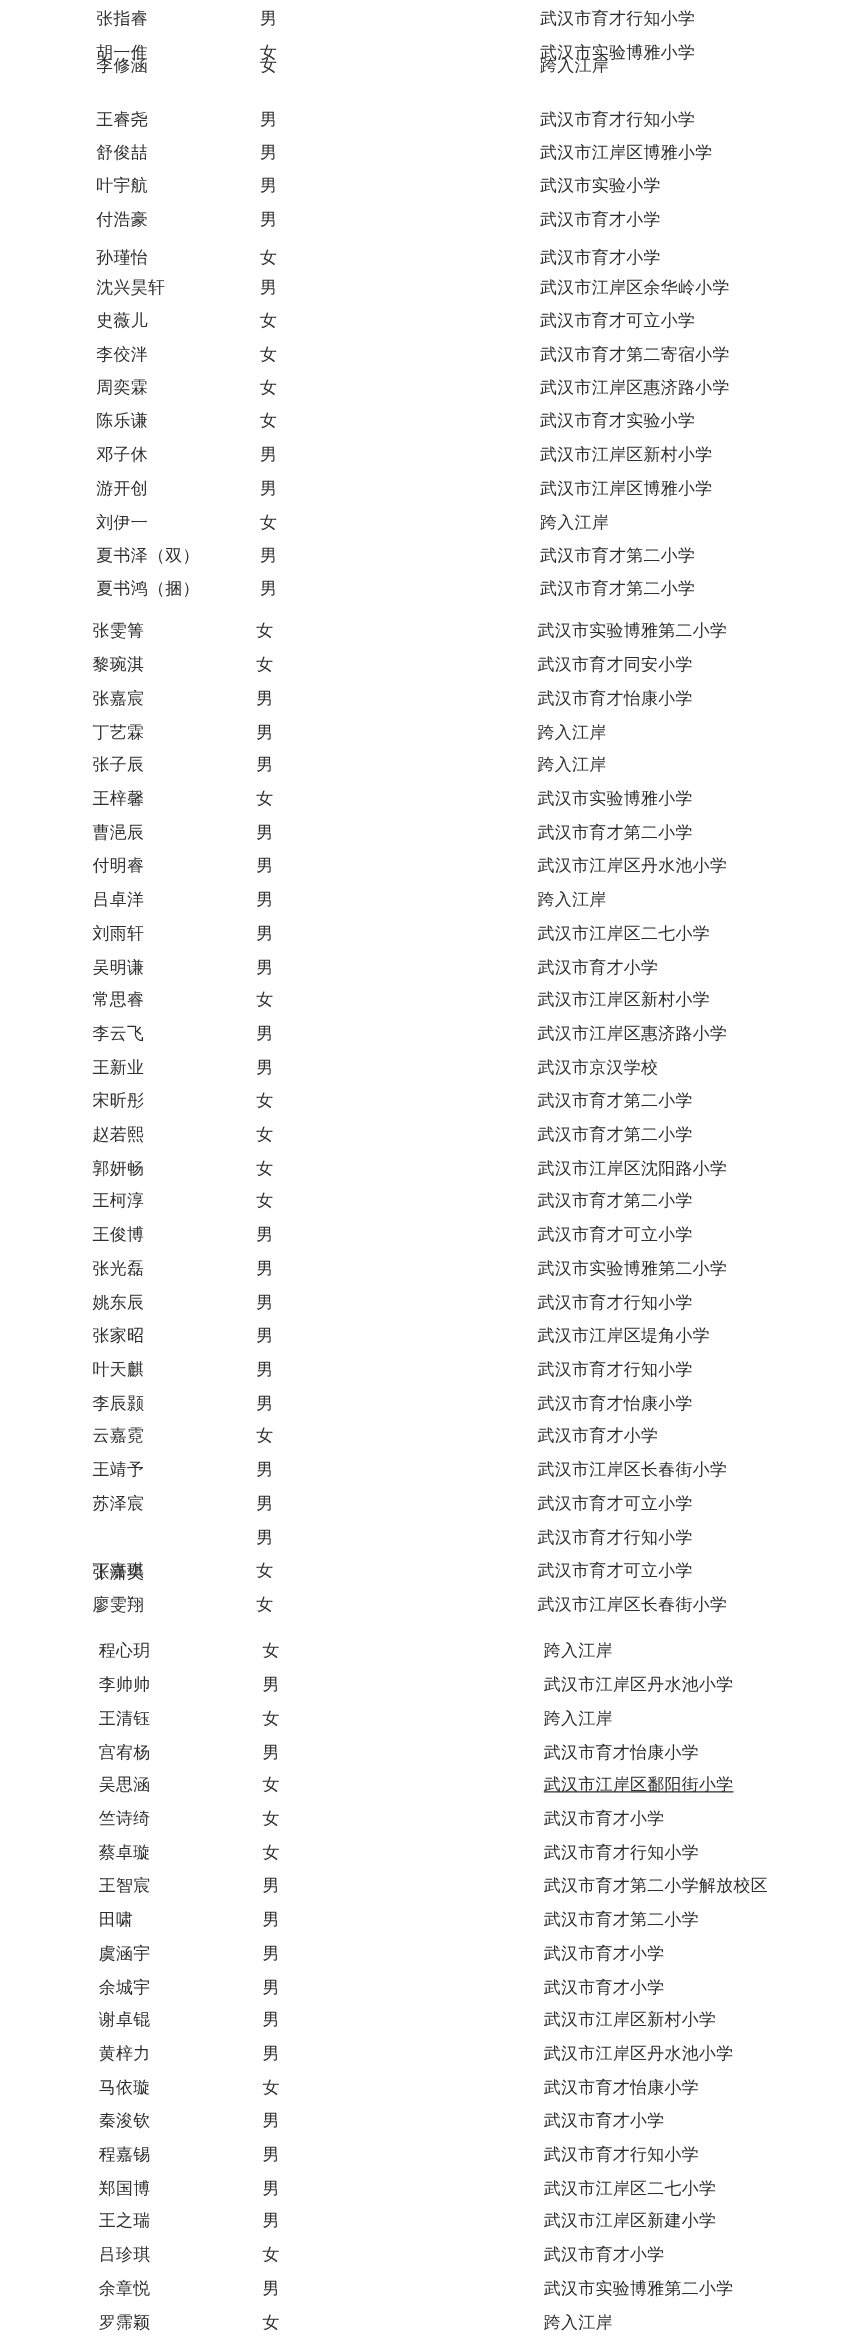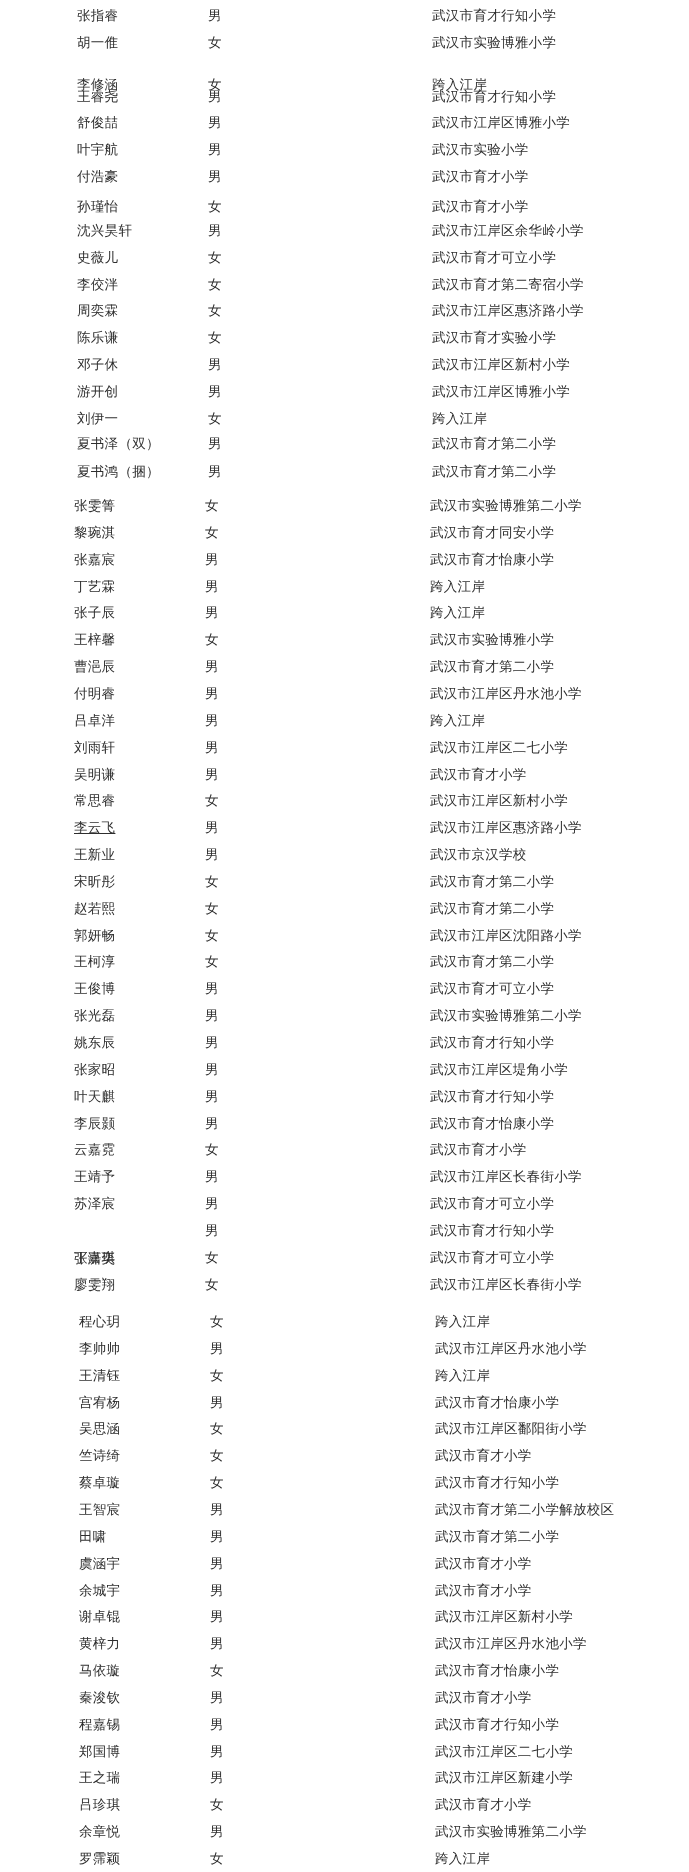--- a/index.html
+++ b/index.html
@@ -15,21 +15,21 @@
     <div class="row" style="top: 4px;">
       <span class="cell" style="left: 77px;">张指睿</span>
       <span class="cell" style="left: 208px;">男</span>
       <span class="cell" style="left: 432px;">武汉市育才行知小学</span>
     </div>
     <div class="row" style="top: 30.85px;">
       <span class="cell" style="left: 77px;">胡一倠</span>
       <span class="cell" style="left: 208px;">女</span>
       <span class="cell" style="left: 432px;">武汉市实验博雅小学</span>
     </div>
-    <div class="row" style="top: 73px; text-align: center;">
+    <div class="row" style="top: 42px; text-align: center;">
       <span class="cell" style="left: 77px;">李修涵</span>
       <span class="cell" style="left: 208px;">女</span>
       <span class="cell" style="left: 432px;">跨入江岸</span>
     </div>
     <div class="row" style="top: 84.55px;">
       <span class="cell" style="left: 77px;">王睿尧</span>
       <span class="cell" style="left: 208px;">男</span>
       <span class="cell" style="left: 432px;">武汉市育才行知小学</span>
     </div>
     <div class="row" style="top: 111.4px;">
@@ -85,21 +85,21 @@
     <div class="row" style="top: 379.9px;">
       <span class="cell" style="left: 77px;">游开创</span>
       <span class="cell" style="left: 208px;">男</span>
       <span class="cell" style="left: 432px;">武汉市江岸区博雅小学</span>
     </div>
     <div class="row" style="top: 406.75px;">
       <span class="cell" style="left: 77px;">刘伊一</span>
       <span class="cell" style="left: 208px;">女</span>
       <span class="cell" style="left: 432px;">跨入江岸</span>
     </div>
-    <div class="row" style="top: 433.6px; font-family: Liberation Mono, monospace;">
+    <div class="row" style="top: 433.6px;">
       <span class="cell" style="left: 77px;">夏书泽（双）</span>
       <span class="cell" style="left: 208px;">男</span>
       <span class="cell" style="left: 432px;">武汉市育才第二小学</span>
     </div>
     <div class="row" style="top: 460.45px;">
       <span class="cell" style="left: 77px;">夏书鸿（捆）</span>
       <span class="cell" style="left: 208px;">男</span>
       <span class="cell" style="left: 432px;">武汉市育才第二小学</span>
     </div>
     <div class="row" style="top: 494px;">
@@ -156,21 +156,21 @@
       <span class="cell" style="left: 74px;">吴明谦</span>
       <span class="cell" style="left: 205px;">男</span>
       <span class="cell" style="left: 430px;">武汉市育才小学</span>
     </div>
     <div class="row" style="top: 789.35px;">
       <span class="cell" style="left: 74px;">常思睿</span>
       <span class="cell" style="left: 205px;">女</span>
       <span class="cell" style="left: 430px;">武汉市江岸区新村小学</span>
     </div>
     <div class="row" style="top: 816.2px;">
-      <span class="cell" style="left: 74px; text-decoration: underline;">李云飞</span>
+      <span class="cell" style="left: 74px;">李云飞</span>
       <span class="cell" style="left: 205px;">男</span>
       <span class="cell" style="left: 430px;">武汉市江岸区惠济路小学</span>
     </div>
     <div class="row" style="top: 843.05px;">
       <span class="cell" style="left: 74px;">王新业</span>
       <span class="cell" style="left: 205px;">男</span>
       <span class="cell" style="left: 430px;">武汉市京汉学校</span>
     </div>
     <div class="row" style="top: 869.9px;">
       <span class="cell" style="left: 74px;">宋昕彤</span>
@@ -268,21 +268,21 @@
       <span class="cell" style="left: 435px;">跨入江岸</span>
     </div>
     <div class="row" style="top: 1390.55px;">
       <span class="cell" style="left: 79px;">宫宥杨</span>
       <span class="cell" style="left: 210px;">男</span>
       <span class="cell" style="left: 435px;">武汉市育才怡康小学</span>
     </div>
     <div class="row" style="top: 1417.4px;">
       <span class="cell" style="left: 79px;">吴思涵</span>
       <span class="cell" style="left: 210px;">女</span>
-      <span class="cell" style="left: 435px;">武汉市江岸区鄱阳街小学</span>
+      <span class="cell" style="left: 435px; text-decoration: underline;">武汉市江岸区鄱阳街小学</span>
     </div>
     <div class="row" style="top: 1444.25px;">
       <span class="cell" style="left: 79px;">竺诗绮</span>
       <span class="cell" style="left: 210px;">女</span>
       <span class="cell" style="left: 435px;">武汉市育才小学</span>
     </div>
     <div class="row" style="top: 1471.1px;">
       <span class="cell" style="left: 79px;">蔡卓璇</span>
       <span class="cell" style="left: 210px;">女</span>
       <span class="cell" style="left: 435px;">武汉市育才行知小学</span>

